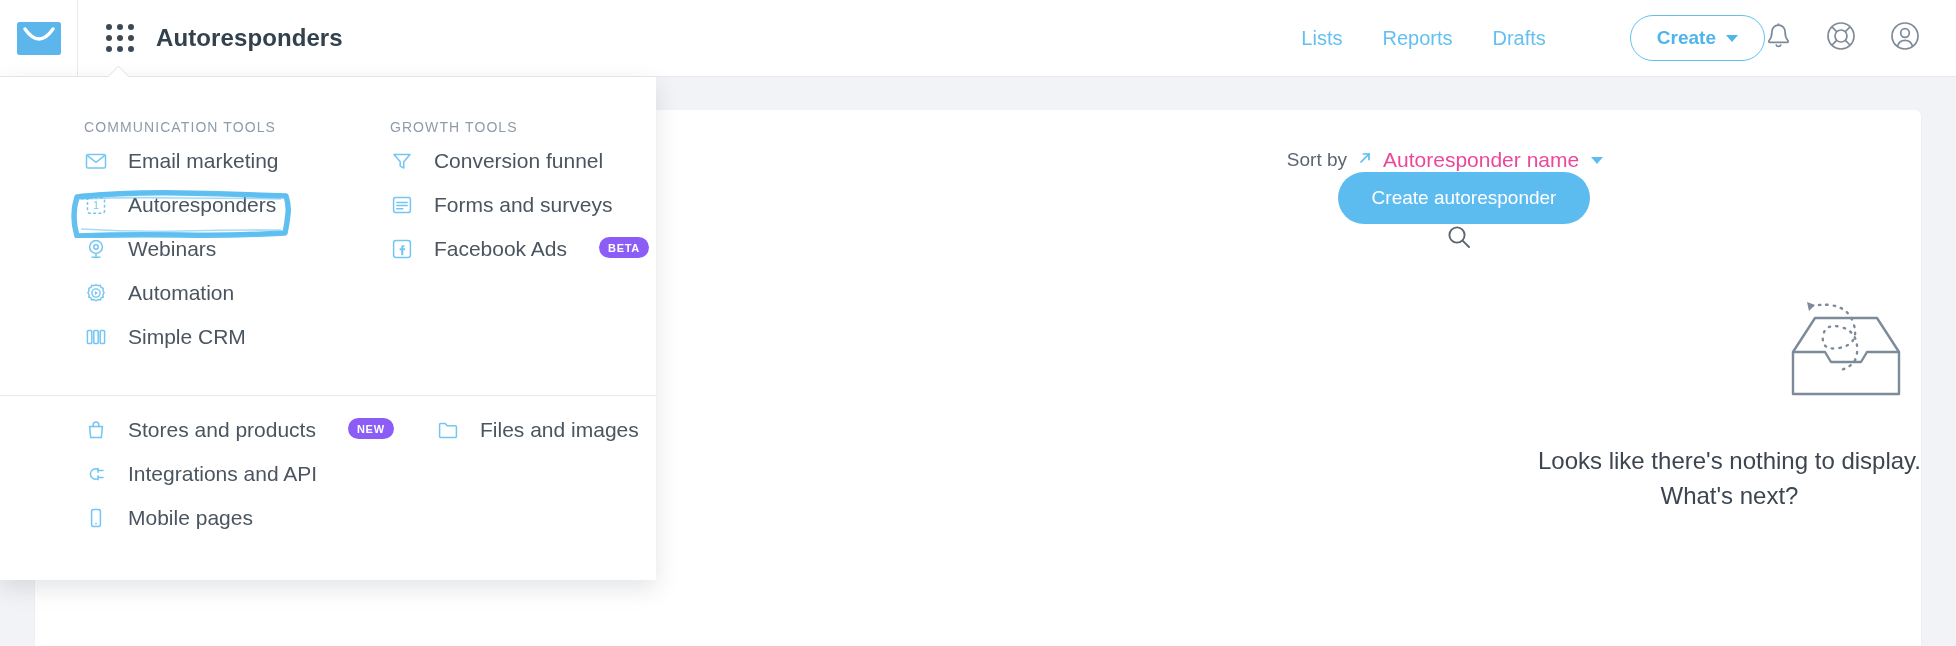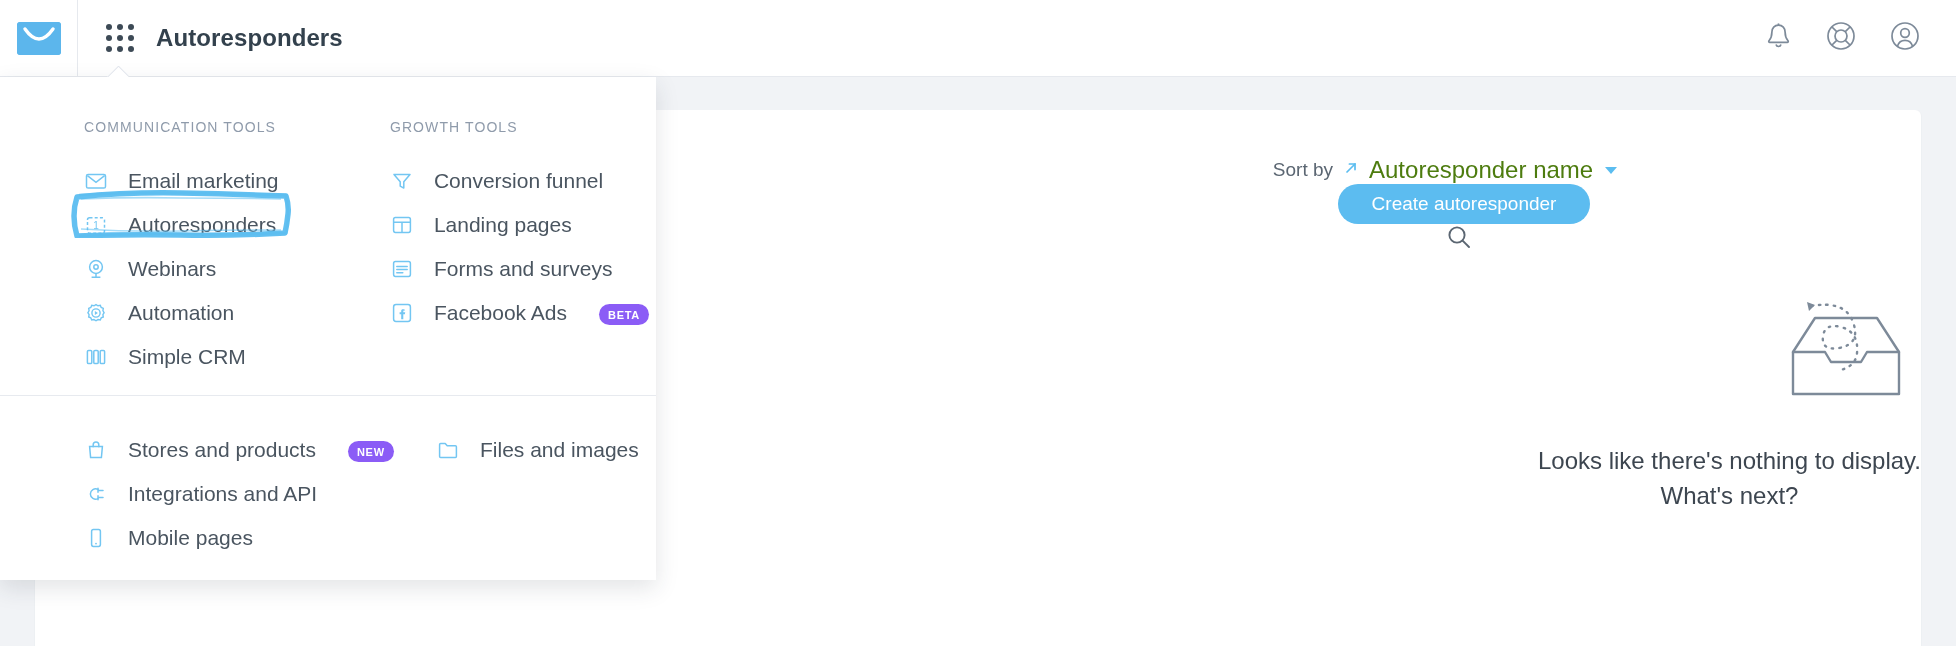--- a/index.html
+++ b/index.html
@@ -80,21 +80,21 @@
     transform: rotate(45deg);
   }
   .menu-top { display: flex; padding: 24px 0 26px 0; }
   .menu-col { width: 328px; padding-left: 36px; margin-left: 48px; }
   .menu-col.col2 { padding-left: 12px; }
   .col-head {
     font-size: 14px; letter-spacing: 1.1px; color: #8f9bab;
     text-transform: uppercase; padding: 18px 0 14px 0; font-weight: normal;
   }
   .menu-item {
-    display: flex; align-items: flex-end; gap: 20px;
+    display: flex; align-items: flex-start; gap: 20px;
     height: 44px; cursor: pointer; position: relative;
   }
   .menu-item .mlabel { font-size: 21px; color: #4a5560; white-space: nowrap; }
   .menu-ico { width: 24px; height: 24px; flex: 0 0 24px; display: flex; align-items: center; justify-content: center; }
 
   .badge {
     display: inline-flex; align-items: center; justify-content: center;
     height: 21px; padding: 0 9px; border-radius: 11px;
     background: #8b5cf6; color: #fff; font-size: 11px; font-weight: bold; letter-spacing: .7px;
     margin-left: 12px;
@@ -116,29 +116,29 @@
     position: absolute; left: 35px; top: 33px; width: 1886px; height: 582px;
     background: #fff; border-radius: 6px; box-shadow: 0 1px 2px rgba(40,50,65,.07);
   }
   .card-toolbar {
     position: absolute; right: 0; top: 0; height: 140px; width: 900px;
     display: flex; align-items: center; justify-content: flex-end; gap: 0; padding-right: 52px; flex-direction: column;
   }
   .sortby { display: flex; align-items: center; gap: 10px; white-space: nowrap; }
   .sortby .lbl { font-size: 19px; color: #5b6672; }
   .sortby .arrow-up { color: #5bbdf0; font-size: 18px; }
-  .sortby .val { font-size: 24px; color: #4d7c0f; cursor: pointer; }
+  .sortby .val { font-size: 21px; color: #ec4899; cursor: pointer; }
   .sortby .tri {
     width: 0; height: 0; border-left: 6px solid transparent; border-right: 6px solid transparent;
     border-top: 7px solid #5bbdf0; margin-left: 2px;
   }
   .create-ar {
     margin-left: 38px;
     background: #5cbcf0; color: #fff; border: none; border-radius: 26px;
-    height: 40px; padding: 0 34px; font-size: 19px; cursor: pointer; white-space: nowrap;
+    height: 52px; padding: 0 34px; font-size: 19px; cursor: pointer; white-space: nowrap;
     font-family: "Liberation Sans", sans-serif;
   }
   .search-btn { margin-left: 28px; cursor: pointer; display: flex; align-items: center; }
 
   .empty-wrap {
     position: absolute; left: 0; right: 0; top: 180px;
     display: flex; flex-direction: column; align-items: flex-end;
   }
   .empty-illo { width: 150px; height: 120px; }
   .empty-text {
@@ -171,20 +171,29 @@
         <i></i>
         <i></i>
         <i></i>
         <i></i>
     </span>
     <span class="app-title">Autoresponders</span>
   </div>
 
   <div class="nav-spacer"></div>
 
+  <nav class="topnav">
+    <a>Lists</a>
+    <a>Reports</a>
+    <a>Drafts</a>
+    <button class="create-btn">
+      <span>Create</span>
+      <span class="caret-dn"></span>
+    </button>
+  </nav>
 
   <div class="hdr-icons">
     <span class="ico">
       <svg width="27" height="29" viewBox="0 0 27 29" fill="none" stroke="#7d8a99" stroke-width="1.7">
         <path d="M13.5 3.2c-4 0-6.6 3-6.6 6.8 0 5.3-1.6 7.3-2.9 8.8-.5.6-.1 1.5.7 1.5h17.6c.8 0 1.2-.9.7-1.5-1.3-1.5-2.9-3.5-2.9-8.8 0-3.8-2.6-6.8-6.6-6.8z"></path>
         <path d="M13.5 3.2V1.4"></path>
         <path d="M11 22.6a2.6 2.6 0 0 0 5 0"></path>
       </svg>
     </span>
     <span class="ico">
@@ -327,29 +336,20 @@
 
       <div class="menu-item">
         <span class="menu-ico">
           <svg width="22" height="22" viewBox="0 0 22 22" fill="none" stroke="#73c6f2" stroke-width="1.5" stroke-linejoin="round">
             <path d="M3 4.4h16l-6.2 7.4v6.3l-3.6-2v-4.3z"></path>
           </svg>
         </span>
         <span class="mlabel">Conversion funnel</span>
       </div>
 
-      <div class="menu-item">
-        <span class="menu-ico">
-          <svg width="22" height="22" viewBox="0 0 22 22" fill="none" stroke="#73c6f2" stroke-width="1.5">
-            <rect x="2.6" y="3.6" width="16.8" height="14.8" rx="1.8"></rect>
-            <path d="M2.6 8.2h16.8M11 8.2v10.2"></path>
-          </svg>
-        </span>
-        <span class="mlabel">Landing pages</span>
-      </div>
 
       <div class="menu-item">
         <span class="menu-ico">
           <svg width="22" height="22" viewBox="0 0 22 22" fill="none" stroke="#73c6f2" stroke-width="1.5" stroke-linecap="round">
             <rect x="2.6" y="3.6" width="16.8" height="14.8" rx="1.8"></rect>
             <path d="M5.8 8.4h10.4M5.8 11.6h10.4M5.8 14.8h6"></path>
           </svg>
         </span>
         <span class="mlabel">Forms and surveys</span>
       </div>

